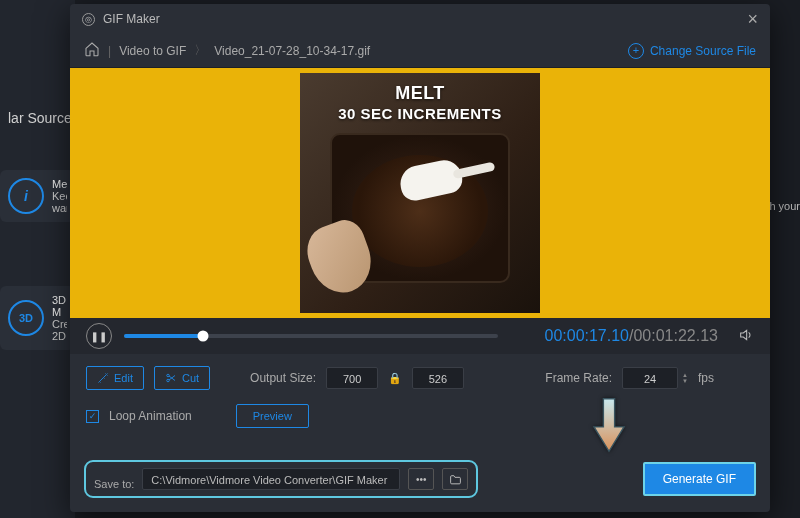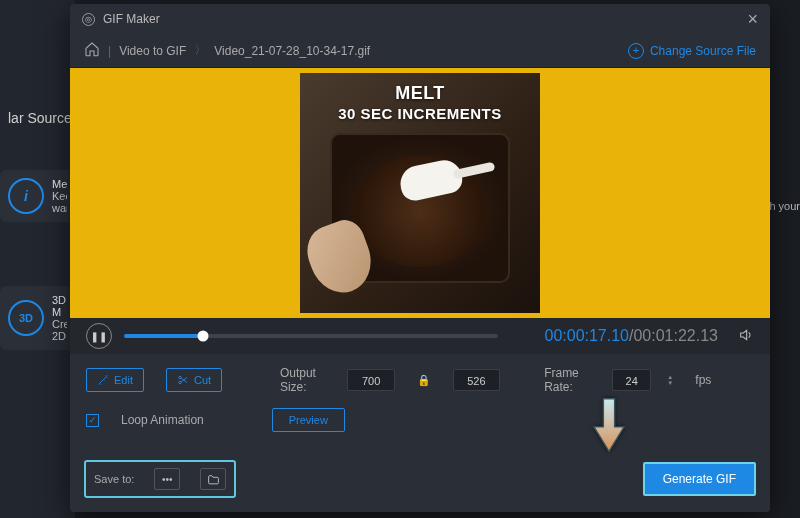--- a/index.html
+++ b/index.html
@@ -38,36 +38,36 @@
 .transport { height: 36px; display: flex; align-items: center; padding: 0 16px; gap: 12px; background: #24272e; }
 .play-btn { width: 26px; height: 26px; border: 1.5px solid #888; border-radius: 50%; display: flex; align-items: center; justify-content: center; color: #ccc; cursor: pointer; font-size: 10px; }
 .seek { flex: 1; height: 4px; background: #3d424c; border-radius: 2px; position: relative; margin-right: 10px; }
 .seek-prog { position: absolute; left: 0; top: 0; height: 100%; width: 21%; background: #1e88e5; border-radius: 2px; }
 .seek-thumb { position: absolute; left: 21%; top: 50%; width: 11px; height: 11px; background: #fff; border-radius: 50%; transform: translate(-50%,-50%); }
 .time { font-size: 16px; color: #888; margin-left: 24px; }
 .time .cur { color: #1e88e5; }
 .vol { color: #aaa; font-size: 14px; cursor: pointer; margin-left: 8px; }
 
 .controls { padding: 12px 16px 6px; display: flex; flex-direction: column; gap: 14px; font-size: 12px; color: #aaa; }
-.row { display: flex; align-items: center; gap: 22px; }
+.row { display: flex; align-items: center; gap: 10px; }
 .btn-outline { border: 1px solid #1e88e5; color: #1e88e5; background: transparent; padding: 5px 10px; border-radius: 2px; font-size: 11px; display: inline-flex; align-items: center; gap: 5px; cursor: pointer; }
 .btn-outline svg { width: 12px; height: 12px; }
-.num-field { background: #1d2026; border: 1px solid #3a3e46; color: #ccc; width: 68px; height: 22px; line-height: 22px; text-align: center; font-size: 11px; border-radius: 2px; }
+.num-field { background: #1d2026; border: 1px solid #3a3e46; color: #ccc; width: 52px; height: 22px; line-height: 22px; text-align: center; font-size: 11px; border-radius: 2px; }
 .lock { color: #1e88e5; font-size: 11px; }
 .spacer { flex: 1; }
 .spinner { display: flex; flex-direction: column; margin-left: -6px; }
 .spinner span { font-size: 6px; color: #888; line-height: 6px; cursor: pointer; }
 
 .check { width: 13px; height: 13px; border: 1.5px solid #1e88e5; display: inline-flex; align-items: center; justify-content: center; color: #1e88e5; font-size: 9px; }
 
 .arrow-marker { position: absolute; left: 590px; top: 395px; pointer-events: none; }
 .arrow-marker svg { width: 38px; height: 60px; filter: drop-shadow(0 0 2px rgba(0,0,0,0.6)); }
 
 .footer { margin-top: auto; padding: 10px 14px 14px; display: flex; align-items: center; gap: 10px; }
-.save-group { display: flex; align-items: center; gap: 20px; border: 2px solid #5ec8e0; padding: 6px 8px; border-radius: 3px; font-size: 11px; color: #aaa; }
+.save-group { display: flex; align-items: flex-end; gap: 8px; border: 2px solid #5ec8e0; padding: 6px 8px; border-radius: 9px; font-size: 11px; color: #aaa; }
 .path-field { background: #1d2026; border: 1px solid #3a3e46; color: #bbb; height: 22px; line-height: 22px; padding: 0 8px; width: 258px; font-size: 11px; border-radius: 2px; }
 .icon-sm { border: 1px solid #555; color: #bbb; height: 22px; width: 26px; display: flex; align-items: center; justify-content: center; border-radius: 2px; cursor: pointer; font-size: 10px; }
 .gen-btn { margin-left: auto; background: #1e88e5; color: #fff; border: none; padding: 8px 18px; border-radius: 2px; font-size: 12px; cursor: pointer; border: 2px solid #6dd3e8; }
 </style>
 </head>
 <body>
 
 <div class="bg-left"></div>
 <div class="bg-tools">lar Source</div>
 <div class="bg-card one">
@@ -179,20 +179,21 @@
       <span style="width:24px"></span>
       <button class="btn-outline" style="padding:5px 16px">
         <span>Preview</span>
       </button>
     </div>
   </div>
 
   <div class="footer">
     <div class="save-group">
       <span>Save to:</span>
+      <span class="path-field">C:\Vidmore\Vidmore Video Converter\GIF Maker</span>
       <span class="icon-sm">•••</span>
       <span class="icon-sm">
         <svg width="13" height="11" viewBox="0 0 24 20" fill="none" stroke="#bbb" stroke-width="1.8">
             <path d="M3 5a2 2 0 0 1 2-2h4l2 3h8a2 2 0 0 1 2 2v8a2 2 0 0 1-2 2H5a2 2 0 0 1-2-2z"></path>
           </svg>
       </span>
     </div>
     <button class="gen-btn">Generate GIF</button>
   </div>
 

